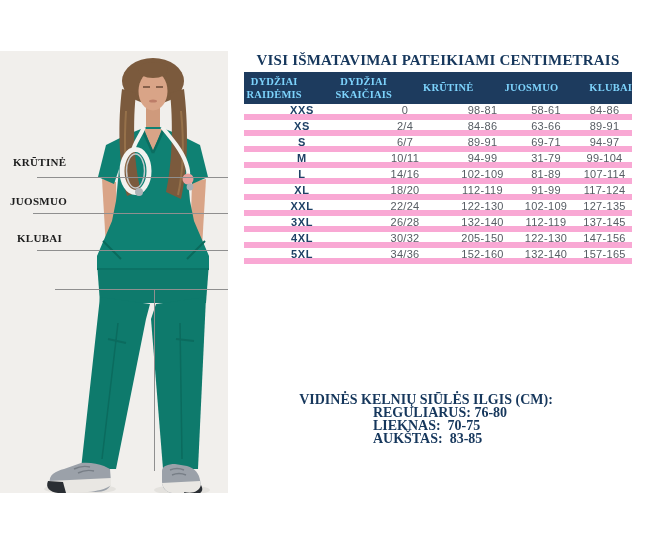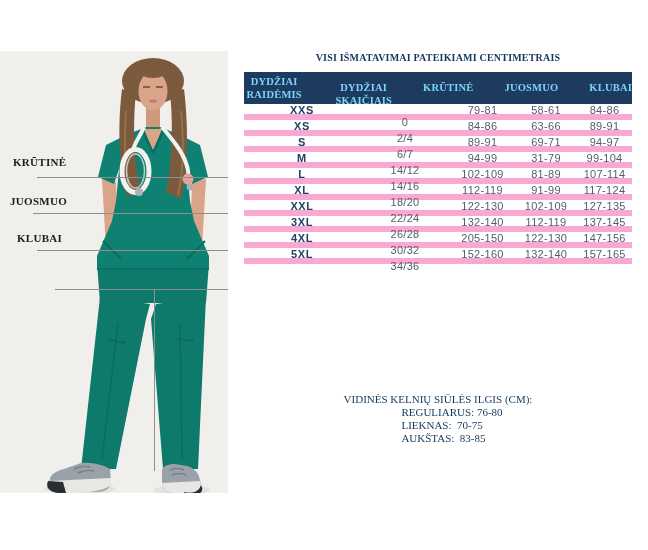--- a/index.html
+++ b/index.html
@@ -7,33 +7,33 @@
           font-family:"Liberation Serif",serif;}
   
   .photo{position:absolute;left:0;top:51px;width:228px;height:442px;background:#f1efec;}
   .photo svg{position:absolute;left:0;top:0;}
   .mline{position:absolute;height:1px;background:#8f8f8f;}
   .vline{position:absolute;width:1px;background:#8f8f8f;}
   .plabel{position:absolute;font-weight:bold;font-size:11px;color:#1d1d1d;letter-spacing:.3px;white-space:nowrap;}
   .inseam-label{text-align:center;line-height:12.5px;white-space:normal;}
   
   .tbl-title{position:absolute;left:244px;top:52px;width:388px;text-align:center;
-             font-weight:bold;font-size:10px;color:#16375c;letter-spacing:.2px;}
+             font-weight:bold;font-size:15px;color:#16375c;letter-spacing:.2px;}
   .tbl-header{position:absolute;left:244px;top:72px;width:388px;height:32px;background:#1d3b5e;
               display:flex;color:#7dd3fc;gap:31px;}
   .th{display:flex;align-items:center;justify-content:center;text-align:center;
       font-weight:bold;font-size:10.5px;line-height:1.25;letter-spacing:.2px;}
-  .c1{width:116px;}.c2{width:90px;margin-top:12px;}.c3{width:65px;}.c4{width:62px;}.c5{width:55px;}
+  .c1{width:116px;}.c2{width:90px;}.c3{width:65px;}.c4{width:62px;}.c5{width:55px;}
   .tbl-body{position:absolute;left:244px;top:104px;width:388px;font-family:"Liberation Sans",sans-serif;}
   .tr{display:flex;height:16px;box-sizing:border-box;border-bottom:6px solid #f9a8d4;align-items:flex-start;}
   .td{text-align:center;font-size:11px;color:#565c63;letter-spacing:.3px;}
   .td.letters{font-weight:bold;color:#1e4166;letter-spacing:.6px;}
   
-  .footer{position:absolute;left:244px;top:393px;width:388px;text-align:center;
-          color:#16375c;font-weight:normal;font-size:11px;line-height:13px;}
+  .footer{position:absolute;left:232px;top:393px;width:388px;text-align:center;
+          color:#16375c;font-weight:bold;font-size:14px;line-height:13px;}
   .f-lines{display:inline-block;text-align:left;white-space:pre;margin-left:28px;}
 </style>
 </head>
 <body>
 
 <div class="canvas">
 
   <div class="photo">
     <svg width="228" height="442" viewBox="0 0 228 442">
 
@@ -106,21 +106,21 @@
     <div class="th c2">DYDŽIAI SKAIČIAIS</div>
     <div class="th c3">KRŪTINĖ</div>
     <div class="th c4">JUOSMUO</div>
     <div class="th c5">KLUBAI</div>
   </div>
 
   <div class="tbl-body">
     <div class="tr">
       <div class="td letters c1">XXS</div>
       <div class="td c2">0</div>
-      <div class="td c3">79-81</div>
+      <div class="td c3">98-81</div>
       <div class="td c4">58-61</div>
       <div class="td c5">84-86</div>
     </div>
 
     <div class="tr">
       <div class="td letters c1">XS</div>
       <div class="td c2">2/4</div>
       <div class="td c3">84-86</div>
       <div class="td c4">63-66</div>
       <div class="td c5">89-91</div>
@@ -129,21 +129,21 @@
     <div class="tr">
       <div class="td letters c1">S</div>
       <div class="td c2">6/7</div>
       <div class="td c3">89-91</div>
       <div class="td c4">69-71</div>
       <div class="td c5">94-97</div>
     </div>
 
     <div class="tr">
       <div class="td letters c1">M</div>
-      <div class="td c2">14/12</div>
+      <div class="td c2">10/11</div>
       <div class="td c3">94-99</div>
       <div class="td c4">31-79</div>
       <div class="td c5">99-104</div>
     </div>
 
     <div class="tr">
       <div class="td letters c1">L</div>
       <div class="td c2">14/16</div>
       <div class="td c3">102-109</div>
       <div class="td c4">81-89</div>

